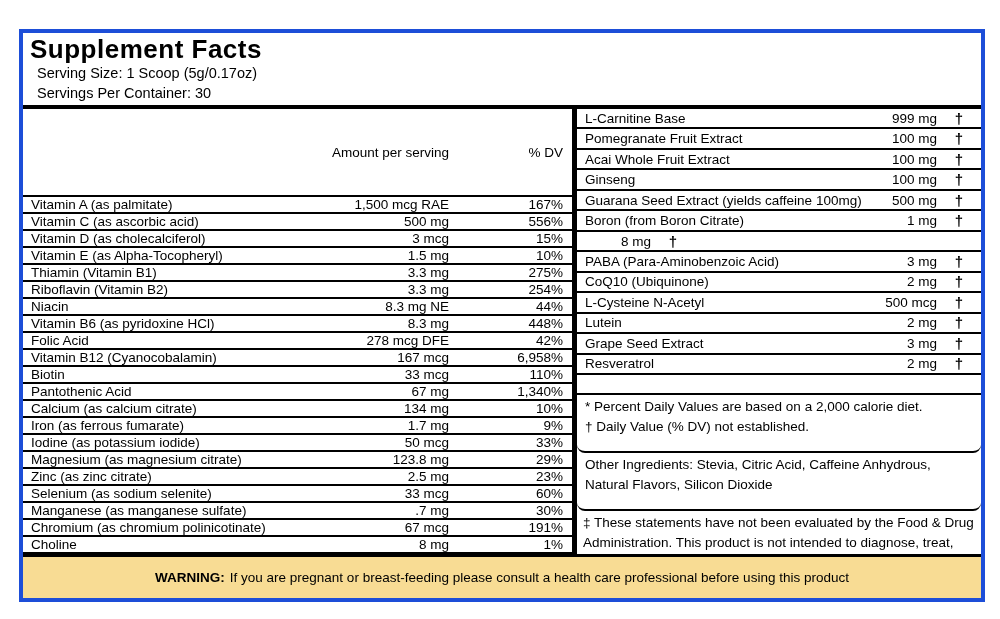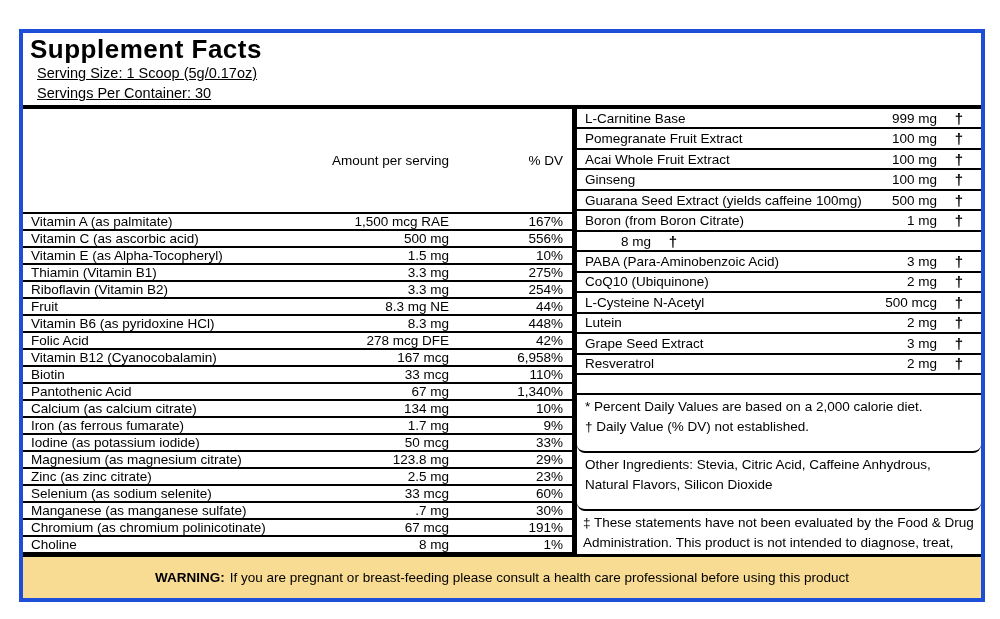--- a/index.html
+++ b/index.html
@@ -4,21 +4,21 @@
 <style>
   html,body{margin:0;padding:0;background:#fff;overflow:hidden;}
   .page{position:relative;width:1000px;height:619px;background:#fff;
         font-family:"Liberation Sans",sans-serif;color:#000;}
   .label{position:absolute;left:19px;top:29px;width:966px;height:573px;
          border:4px solid #1d4ed8;box-sizing:border-box;display:flex;flex-direction:column;background:#fff;}
 
   
   .head{height:76px;border-bottom:4px solid #000;box-sizing:border-box;flex:none;padding-top:2px;}
   .title{font-size:26px;font-weight:bold;letter-spacing:.5px;padding-left:7px;line-height:28px;}
-  .serv{font-size:14.5px;padding-left:14px;line-height:20px;text-decoration:underline;}
+  .serv{font-size:14.5px;padding-left:14px;line-height:20px;}
 
   
   .main{flex:1;display:flex;min-height:0;}
   .col-left{width:549px;flex:none;display:flex;flex-direction:column;box-sizing:border-box;}
   .col-right{flex:1;border-left:5px solid #000;display:flex;flex-direction:column;box-sizing:border-box;min-width:0;}
 
   .row{display:flex;align-items:center;border-bottom:2px solid #000;box-sizing:border-box;
        font-size:13.5px;white-space:nowrap;}
   .col-left .row{flex:1;padding-left:8px;gap:36px;}
   .hdr{flex:none;height:21px;}
@@ -71,41 +71,46 @@
               <span class="amt">1,500 mcg RAE</span>
               <span class="dv">167%</span>
             </div>
 
             <div class="row">
               <span class="name">Vitamin C (as ascorbic acid)</span>
               <span class="amt">500 mg</span>
               <span class="dv">556%</span>
             </div>
 
+            <div class="row">
+              <span class="name">Vitamin D (as cholecalciferol)</span>
+              <span class="amt">3 mcg</span>
+              <span class="dv">15%</span>
+            </div>
 
             <div class="row">
               <span class="name">Vitamin E (as Alpha-Tocopheryl)</span>
               <span class="amt">1.5 mg</span>
               <span class="dv">10%</span>
             </div>
 
             <div class="row">
               <span class="name">Thiamin (Vitamin B1)</span>
               <span class="amt">3.3 mg</span>
               <span class="dv">275%</span>
             </div>
 
             <div class="row">
               <span class="name">Riboflavin (Vitamin B2)</span>
               <span class="amt">3.3 mg</span>
               <span class="dv">254%</span>
             </div>
 
             <div class="row">
-              <span class="name">Fruit</span>
+              <span class="name">Niacin</span>
               <span class="amt">8.3 mg NE</span>
               <span class="dv">44%</span>
             </div>
 
             <div class="row">
               <span class="name">Vitamin B6 (as pyridoxine HCl)</span>
               <span class="amt">8.3 mg</span>
               <span class="dv">448%</span>
             </div>
 

